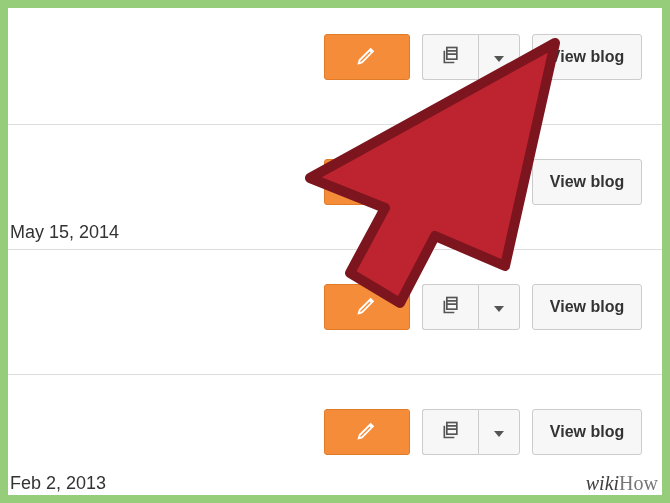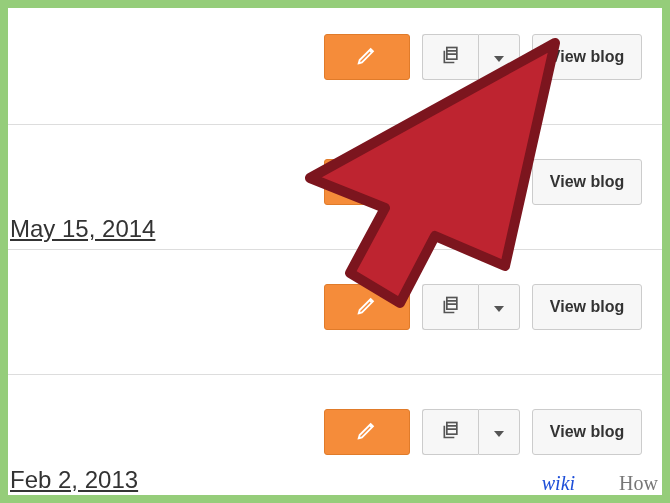--- a/index.html
+++ b/index.html
@@ -24,23 +24,22 @@
   .row {
     height: 125px;
     border-bottom: 1px solid #ddd;
     position: relative;
   }
   .row:last-child { border-bottom: none; }
   .date {
     position: absolute;
     left: 10px;
     bottom: 6px;
-    font-size: 24px;
+    font-size: 18px;
     color: #333;
-    text-decoration: underline;
   }
   .controls {
     position: absolute;
     top: 34px;
     right: 28px;
     display: flex;
     align-items: center;
     gap: 12px;
   }
   .btn {
@@ -82,22 +81,22 @@
     font-weight: bold;
   }
   .watermark {
     position: absolute;
     right: 12px;
     bottom: 8px;
     font-family: Georgia, "Times New Roman", serif;
     font-size: 20px;
     color: #888;
   }
-  .watermark .w { font-style: italic; font-weight: normal; color: #1d4ed8; }
-  .watermark .h { color: #777; margin-left: 44px; }
+  .watermark .w { font-style: italic; font-weight: normal; color: #404040; }
+  .watermark .h { color: #777; }
   .cursor-overlay {
     position: absolute;
     top: 28px;
     left: 280px;
     width: 290px;
     height: 330px;
     pointer-events: none;
   }
   .cursor-overlay svg { width: 100%; height: 100%; }
 </style>

